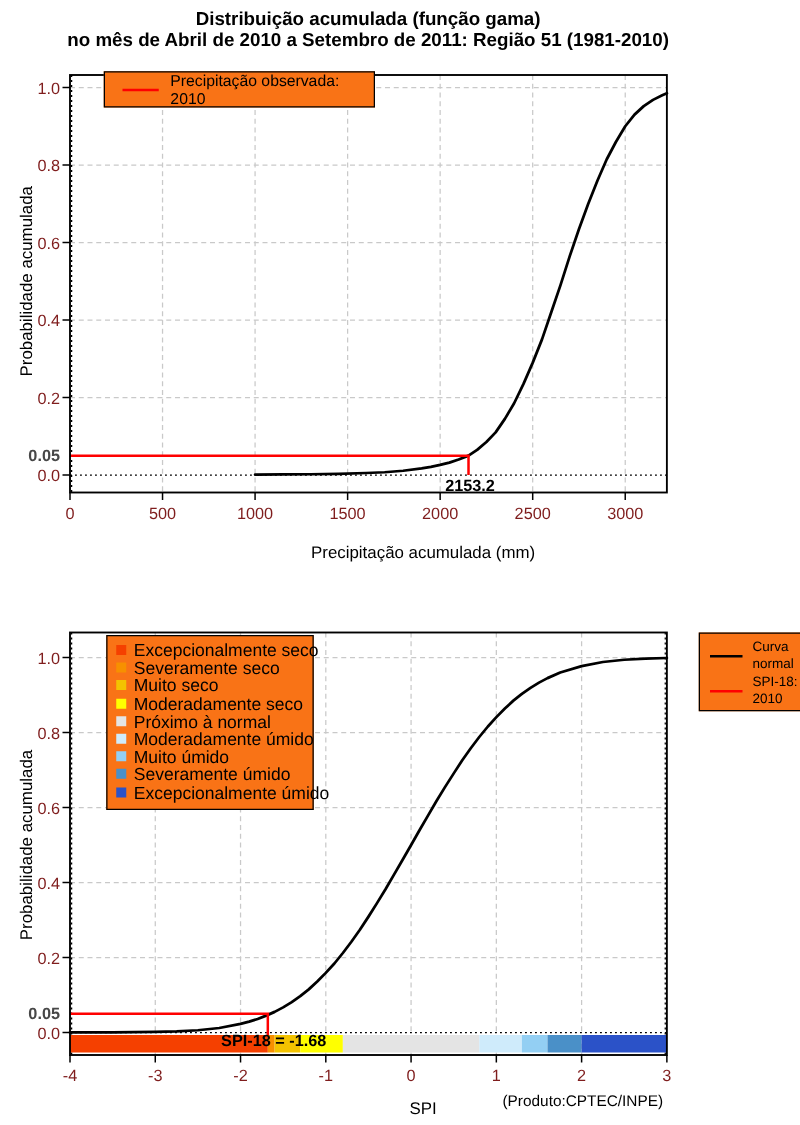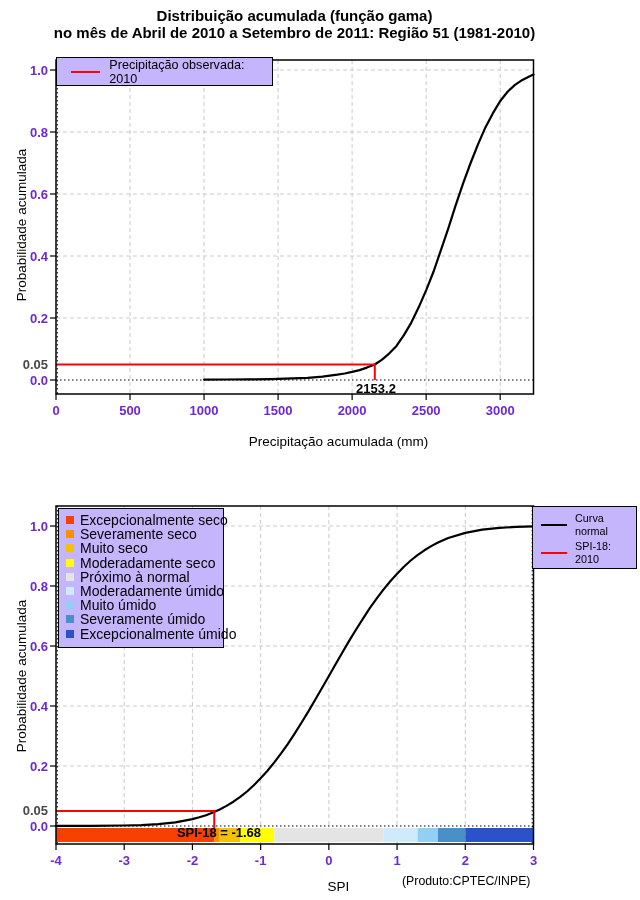--- a/index.html
+++ b/index.html
@@ -1,29 +1,29 @@
 <!DOCTYPE html>
 <html><head>
 <meta charset="utf-8">
 <style>
   html,body{margin:0;padding:0;background:#fff;}
   #stage{position:relative;width:640px;height:900px;background:#fff;overflow:hidden;
          font-family:"Liberation Sans","DejaVu Sans",sans-serif;color:#000;}
   #plot{position:absolute;left:0;top:0;z-index:0;}
   #labels{position:absolute;left:0;top:0;width:640px;height:900px;z-index:2;pointer-events:none;}
-  .ticklab{position:absolute;font-size:13px;color:#6d28d9;line-height:15px;font-weight:bold;}
+  .ticklab{position:absolute;font-size:13px;color:#7f1d1d;line-height:15px;}
   .xlab{text-align:center;}
   .ylab{text-align:right;}
   .lowtick{position:absolute;font-size:13px;font-weight:bold;color:#474747;text-align:right;line-height:15px;z-index:2;}
   .title{position:absolute;left:0;width:589px;text-align:center;font-weight:bold;
          font-size:15px;line-height:17px;z-index:1;}
   .axis-title-x{position:absolute;left:0;width:589px;text-align:center;font-size:13.5px;z-index:1;margin-left:44px;}
   .axis-title-y{position:absolute;white-space:nowrap;font-size:13.5px;
                 transform:translate(-50%,-50%) rotate(-90deg);z-index:1;}
-  .legend-box{position:absolute;background:#c4b5fd;border:1px solid #000;z-index:4;}
+  .legend-box{position:absolute;background:#f97316;border:1px solid #000;z-index:4;margin-left:27px;}
   .legend-top{left:56px;top:57px;width:215px;height:27px;display:flex;align-items:center;}
   .line-sample{display:inline-block;height:0;border-top:2.4px solid #f00;}
   .legend-top .line-sample{width:30px;margin-left:14px;margin-right:9px;}
   .legend-top .lg-label{font-size:12.6px;}
   .legend-cats{left:58px;top:508px;width:164px;height:134px;padding-top:4px;}
   .cat-item{display:flex;align-items:center;height:14.2px;padding-left:7px;}
   .cat-swatch{width:8px;height:8px;margin-right:6px;flex:0 0 auto;}
   .cat-label{font-size:14px;white-space:nowrap;}
   .legend-lines{left:532px;top:506px;width:103px;height:56px;padding-top:5px;}
   .ll-row{display:flex;align-items:center;padding-left:8px;}

